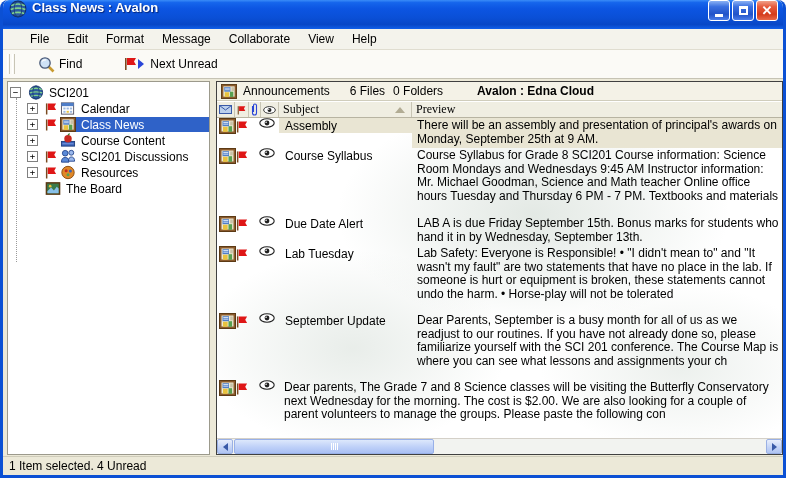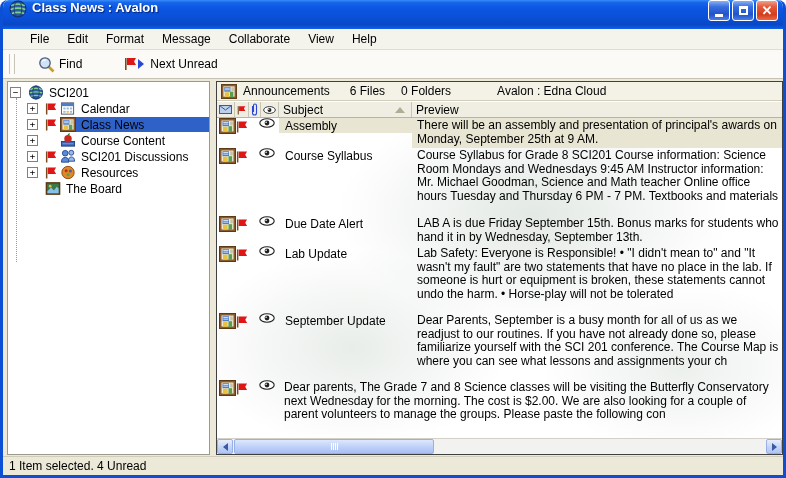--- a/index.html
+++ b/index.html
@@ -52,36 +52,36 @@
   .titem.root{ padding-left:2px; }
   .titem.child{ padding-left:19px; }
   .titem.leaf{ padding-left:37px; }
   .expand{
     width:11px; height:11px; flex:0 0 11px; border:1px solid #808080; background:#fff; margin-right:7px;
     font-size:9px; line-height:9px; text-align:center; color:#000; font-family:"DejaVu Sans Mono",monospace;
   }
   .flag-slot{ width:13px; flex:0 0 13px; margin-right:2px; display:flex; align-items:center;}
   .ticon{ width:16px; height:15px; flex:0 0 16px; margin-right:3px; }
   .tsel{ flex:1; display:flex; align-items:center; height:15px; }
-  .tsel.selected{ background:#2f62c8; color:#000000; }
+  .tsel.selected{ background:#2f62c8; color:#ffffff; }
   .tlabel{ padding:0 2px; }
 
   .splitter{ width:6px; flex:0 0 6px; background:#ece9d8; }
 
   .right-panel{ flex:1; display:flex; flex-direction:column; border:1px solid #404040; background:#8b5cf6; min-width:0;}
 
   
   .infobar{ height:19px; flex:0 0 19px; background:#f4f2e7; border-bottom:1px solid #d0cdbc; display:flex; align-items:center; padding-left:4px; gap:6px; white-space:nowrap;}
   .infobar .conf-icon{ width:16px; height:15px; }
-  .infobar .counts{ margin-left:14px; display:flex; gap:16px;}
-  .infobar .server{ margin-left:40px; }
+  .infobar .counts{ margin-left:14px; display:flex; gap:8px;}
+  .infobar .server{ margin-left:28px;font-weight:bold; }
 
   
   .colheader{ height:17px; flex:0 0 17px; background:#f0eee2; border-top:1px solid #fff; border-bottom:1px solid #b8b4a2; display:flex; align-items:stretch; overflow:hidden;}
-  .hcell{ display:flex; align-items:center; border-right:1px solid #c8c5b4; padding:0 2px;}
+  .hcell{ display:flex; align-items:center; border-right:1px solid #c8c5b4; padding:0 2px;font-family:Liberation Serif, serif;}
   .hcell.icon-col{ justify-content:center; }
   .hcell.subject-col{ width:133px; flex:0 0 133px; justify-content:flex-start; padding-left:4px; position:relative;}
   .hcell.preview-col{ flex:1; border-right:none; padding-left:4px;}
   .sort-asc{ position:absolute; right:6px; top:5px; width:0; height:0;
     border-left:5px solid transparent; border-right:5px solid transparent; border-bottom:6px solid #b2ac94; }
 
   
   .list{
     flex:1; overflow:hidden;
     background:
@@ -416,21 +416,21 @@
               </svg>
             <svg width="12" height="13" viewBox="0 0 13 13">
                 <use href="#def-flag"></use>
               </svg>
           </div>
           <div class="eye-cell">
               <svg width="16" height="10" viewBox="0 0 16 10">
                 <use href="#def-eye"></use>
               </svg>
             </div>
-          <div class="subject-cell">Lab Update</div>
+          <div class="subject-cell">Lab Tuesday</div>
           <div class="preview-cell">Lab Safety: Everyone is Responsible!  • "I didn't mean to" and "It wasn't my fault" are two statements that have no place in the lab. If someone is hurt or equipment is broken, these statements cannot undo the harm. • Horse-play will not be tolerated</div>
         </div>
 
         <div class="row">
           <div class="icon-cell">
             <svg width="17" height="16" viewBox="0 0 17 16">
                 <use href="#def-bulletin"></use>
               </svg>
             <svg width="12" height="13" viewBox="0 0 13 13">
                 <use href="#def-flag"></use>

